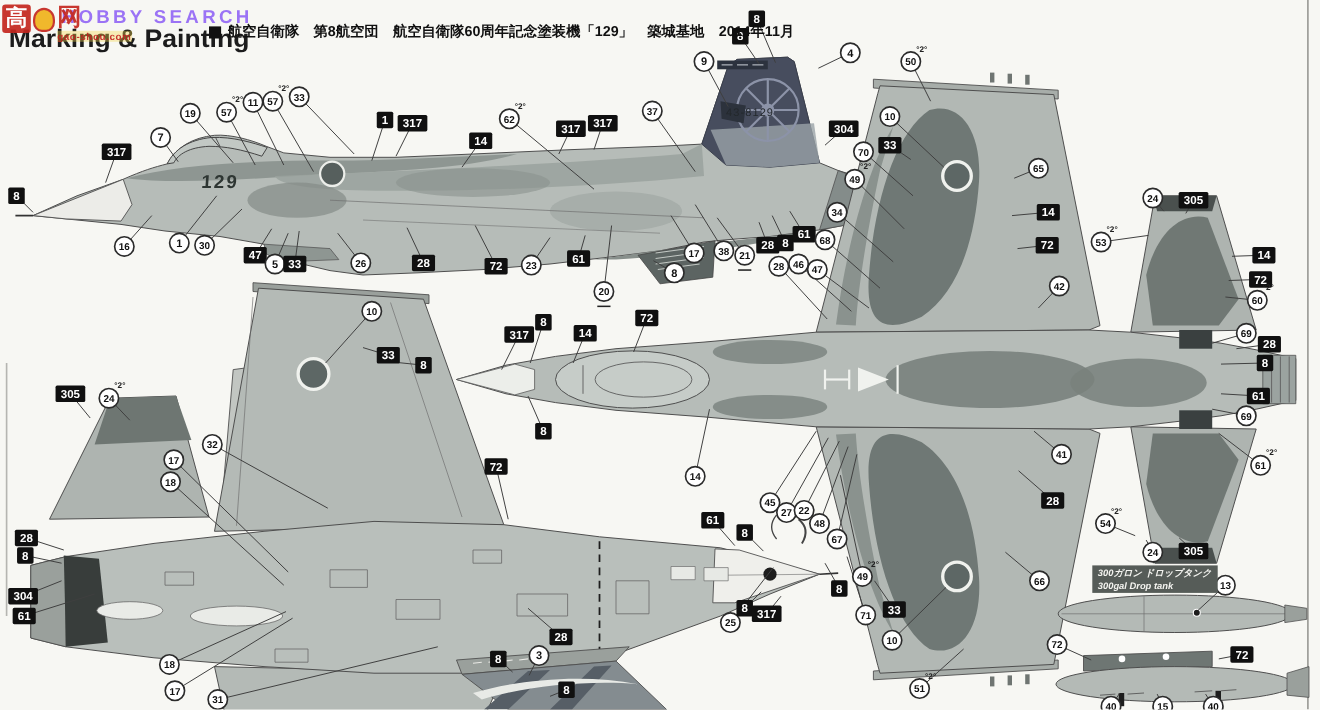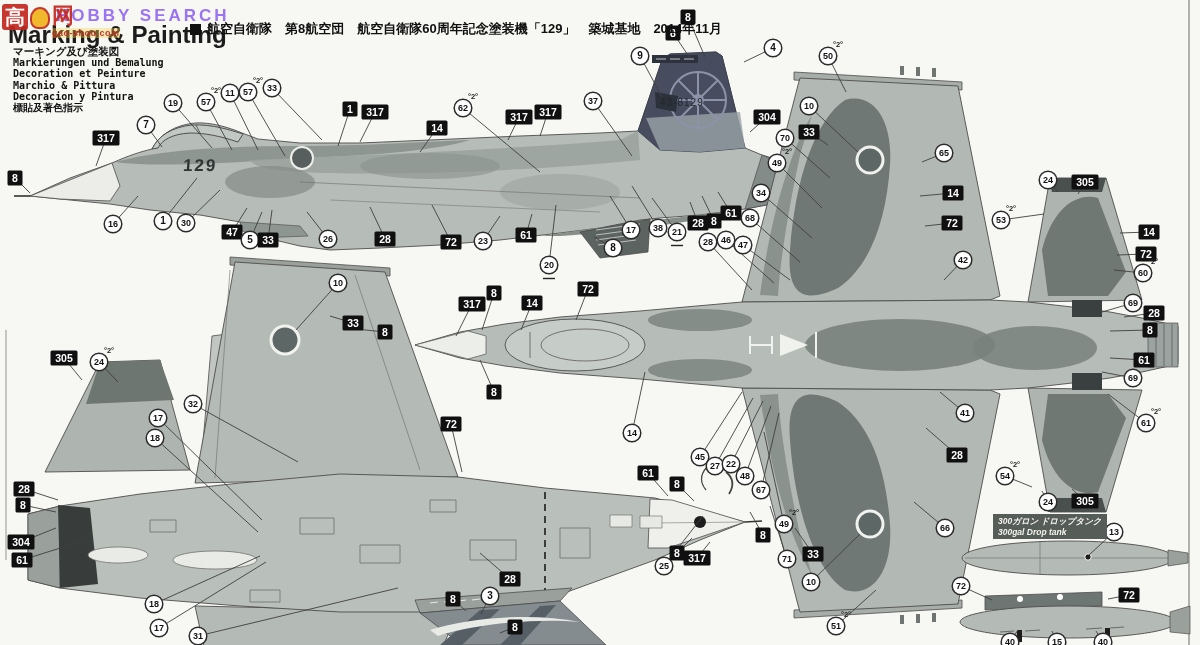--- a/index.html
+++ b/index.html
@@ -866,28 +866,20 @@
   <span class="wm-tile">高</span>
   <span class="wm-thumb"></span>
   <span class="wm-col">
     <span class="wm-net">网</span>
     <span class="wm-url">gao-shou.com</span>
   </span>
 </div>
 <div id="wm-text" class="abs">HOBBY SEARCH</div>
 
 <div id="title" class="abs">Marking &amp; Painting</div>
-<div id="langs" class="abs">
-      <div>マーキング及び塗装図</div>
-      <div>Markierungen und Bemalung</div>
-      <div>Decoration et Peinture</div>
-      <div>Marchio &amp; Pittura</div>
-      <div>Decoracion y Pintura</div>
-      <div>標貼及著色指示</div>
-    </div>
 <div id="subj-jp" class="abs subj">
   <span class="blksq"></span>
   <span>航空自衛隊　第8航空団　航空自衛隊60周年記念塗装機「129」　築城基地　2014年11月</span>
 </div>
 
 <div id="nose-num" class="abs">129</div>
 <div id="tail-code" class="abs">43-8129</div>
 <div id="tank-label" class="abs">
   <div>300ガロン ドロップタンク</div>
   <div>300gal Drop tank</div>

